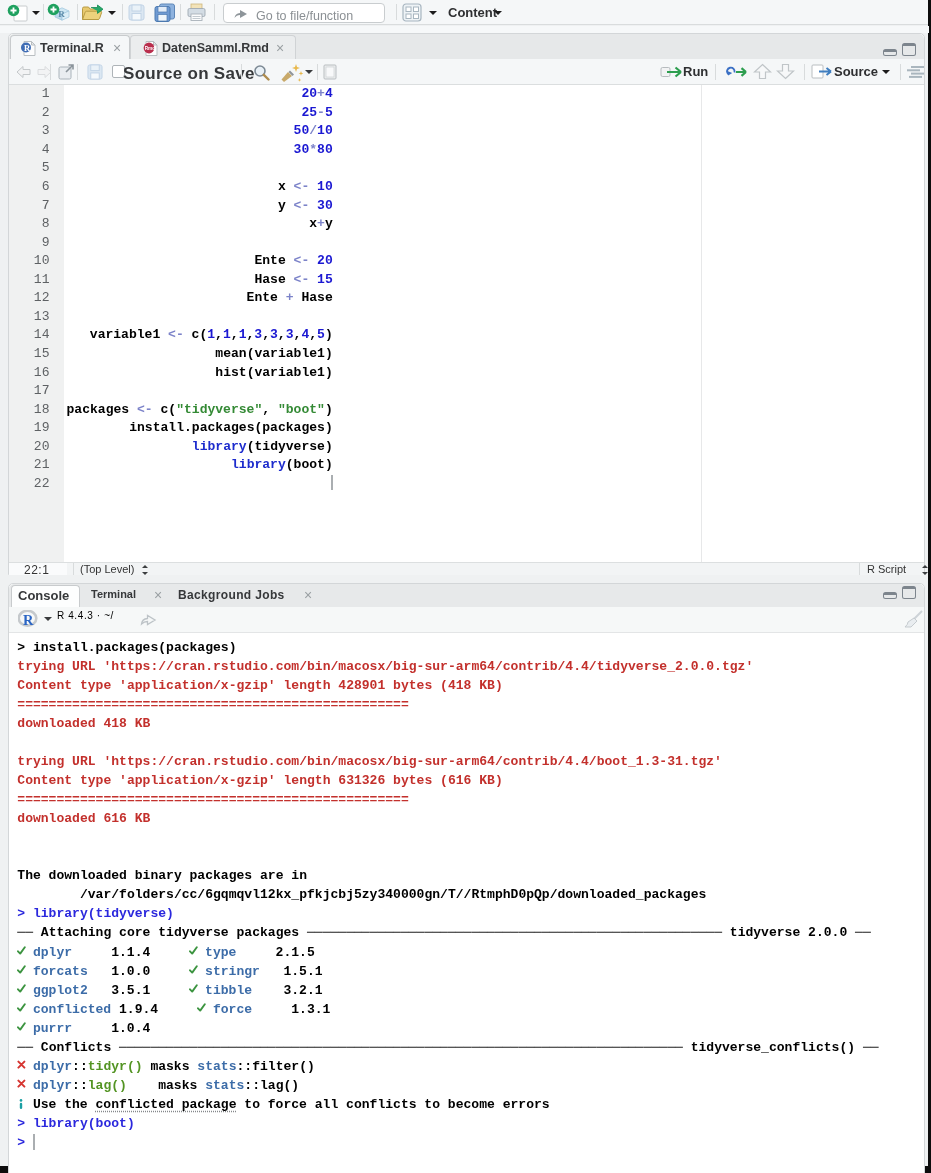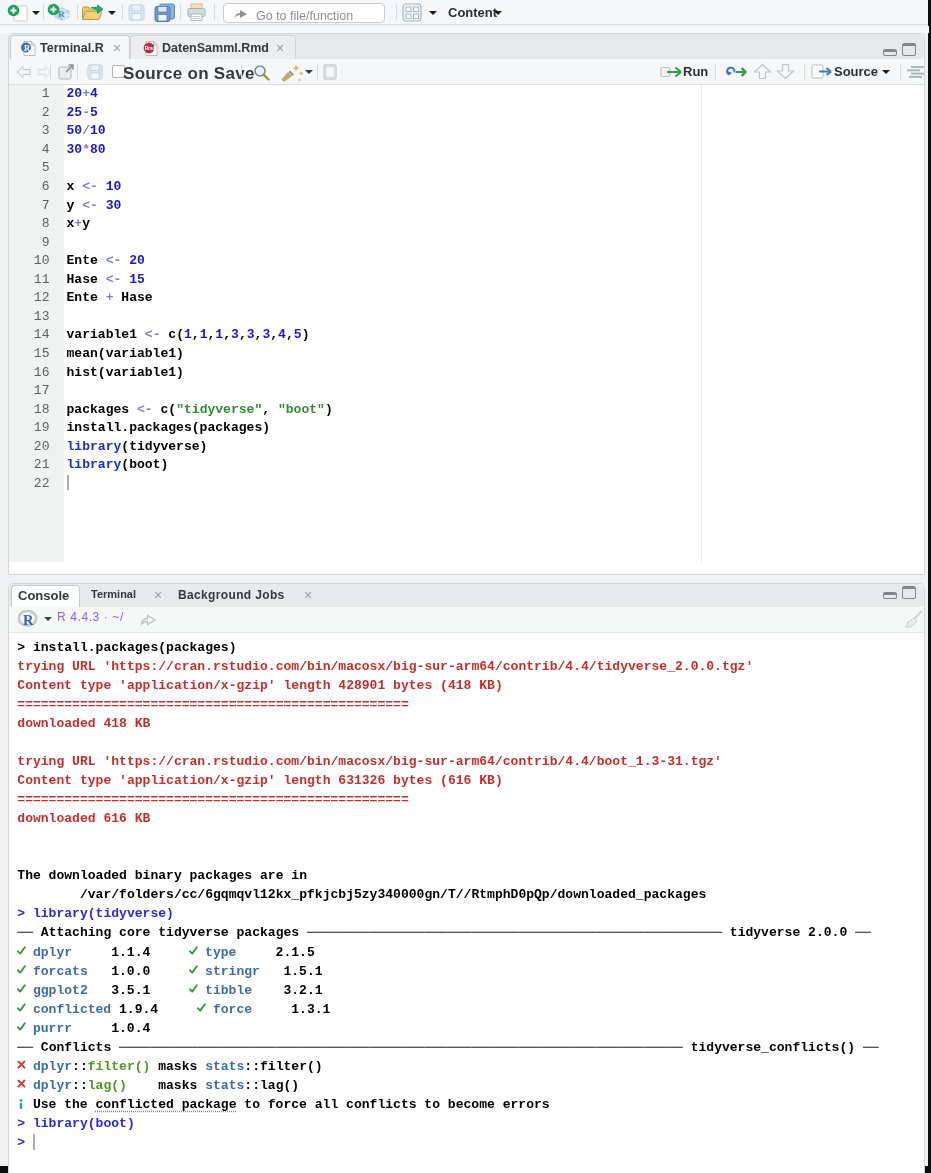--- a/index.html
+++ b/index.html
@@ -18,21 +18,21 @@
 
 #edpane { left:8px; top:33px; width:917px; height:542px; background:#fff; border:1px solid #d3d6d8; border-radius:5px 5px 0 0; }
 #edtabs { left:0; top:0; width:915px; height:25px; background:#e6e8e9; border-radius:5px 5px 0 0; }
 .tab { top:1px; height:24px; background:#f5f7f8; border:1px solid #c8cbcd; border-bottom:none; border-radius:4px 4px 0 0; }
 .tabtxt { font-size:12.5px; font-weight:bold; color:#36383a; }
 .tabx { color:#999fa2; font-size:14px; font-weight:normal; }
 #edtools { left:0; top:25px; width:915px; height:26px; background:#f5f7f8; border-bottom:1px solid #dbdedf; }
 #gutter { left:0; top:51px; width:55px; height:477px; background:#f0f1f1; }
 #gutter pre { font-weight:normal; text-align:right; padding-right:14.5px; color:#5e6164; line-height:18.55px; margin-top:0.3px; }
 #marginline { left:692px; top:51px; width:1px; height:477px; background:#e7e8e9; }
-#code { left:57.5px; top:51.3px; line-height:18.55px; color:#000; }
+#code { left:57.5px; top:51.3px; line-height:18.55px; color:#000;text-align:right; }
 #edstatus { left:0; top:528px; width:915px; height:13px; background:#f2f4f5; border-top:1px solid #dcdfe0; font-size:11px; color:#333; }
 .num { color:#1b18d2; } .op { color:#7c83c9; } .str { color:#348a35; } .kw { color:#1d2ccd; }
 
 #copane { left:8px; top:583px; width:917px; height:744px; background:#fff; border:1px solid #d3d6d8; border-radius:5px 5px 4px 4px; }
 #cotabs { left:0; top:0; width:915px; height:23px; background:#e7e9ea; border-radius:5px 5px 0 0; }
 #rbar { left:0; top:23px; width:915px; height:26px; background:#f6f8f8; border-bottom:1px solid #e3e5e6; }
 #conout { left:8.3px; top:53.5px; line-height:19.07px; color:#000; }
 .red { color:#c3302c; } .blu { color:#2b28dd; } .pkg { color:#3c6ca8; } .grn { color:#539423; }
 .ic { display:inline-block; width:7.77px; height:11px; position:relative; }
 .ic svg { position:absolute; left:-0.5px; top:0.5px; }
@@ -248,40 +248,50 @@
 
 variable1 <span class="op">&lt;-</span> c(<span class="num">1</span>,<span class="num">1</span>,<span class="num">1</span>,<span class="num">3</span>,<span class="num">3</span>,<span class="num">3</span>,<span class="num">4</span>,<span class="num">5</span>)
 mean(variable1)
 hist(variable1)
 
 packages <span class="op">&lt;-</span> c(<span class="str">"tidyverse"</span>, <span class="str">"boot"</span>)
 install.packages(packages)
 <span class="kw">library</span>(tidyverse)
 <span class="kw">library</span>(boot)
 <span id="edcursor"></span></pre>
+  <div class="abs" id="edstatus">
+    <div class="abs" style="left:0;top:0;width:58px;height:12px;background:#fafbfc"></div>
+    <span class="abs" style="left:15px;top:0px;font-size:12px;letter-spacing:0.5px">22:1</span>
+    <div class="abs vdiv" style="left:64px;top:0;height:12px"></div>
+    <span class="abs" style="left:71px;top:0px">(Top Level)</span>
+    <span class="abs sortarr" style="left:133px;top:2px"></span>
+    <div class="abs vdiv" style="left:850px;top:0;height:12px"></div>
+    <span class="abs" style="left:858px;top:0px">R Script</span>
+    <span class="abs sortarr" style="left:903px;top:2px"></span>
+  </div>
 </div>
 
 <div class="abs" id="copane">
   <div class="abs" id="cotabs">
     <div class="abs" style="left:2px;top:1px;width:69px;height:23px;background:#fdfefe;border:1px solid #c8cbcd;border-bottom:none;border-radius:4px 4px 0 0"></div>
     <span class="abs tabtxt" style="left:9px;top:4px;font-size:13px">Console</span>
     <span class="abs tabtxt" style="left:82px;top:4px;font-size:11px">Terminal</span>
     <span class="abs tabx" style="left:145px;top:3px">×</span>
     <span class="abs tabtxt" style="left:169px;top:4px;font-size:12px;letter-spacing:0.35px">Background Jobs</span>
     <span class="abs tabx" style="left:295px;top:3px">×</span>
     <div class="abs minbtn" style="left:874px;top:8px"></div>
     <div class="abs maxbtn" style="left:893px;top:2px"></div>
   </div>
   <div class="abs" id="rbar">
     <svg class="abs" style="left:9px;top:3px" width="20" height="19" viewBox="0 0 20 19">
       <ellipse cx="9.5" cy="8.2" rx="8.8" ry="7.4" fill="none" stroke="#c5c9cc" stroke-width="2.6"></ellipse>
       <text x="5" y="15" font-family="Liberation Serif" font-size="14.5" font-weight="bold" fill="#2a65c4">R</text>
     </svg>
     <div class="abs caret" style="left:35px;top:10px;border-top-color:#3a3c3e"></div>
-    <span class="abs" style="left:48px;top:3px;font-size:12px;letter-spacing:0.6px;color:#8b5cf6">R 4.4.3 · ~/</span>
+    <span class="abs" style="left:48px;top:3px;font-size:10px;letter-spacing:0.6px;color:#000000">R 4.4.3 · ~/</span>
     <svg class="abs" style="left:131px;top:5px" width="17" height="14" viewBox="0 0 17 14">
       <path d="M1.5 12 Q2 7 7.5 6.5 L7.5 3.5 L15 8 L7.5 12.5 L7.5 9.5 Q4 9.5 1.5 12z" fill="none" stroke="#bdc3c7" stroke-width="1.3"></path>
     </svg>
     <svg class="abs" style="left:893px;top:3px" width="24" height="20" viewBox="0 0 24 20">
       <path d="M20 1 L11 10" stroke="#cdd3d7" stroke-width="2"></path>
       <path d="M12 8 L15 11 L9 17 L3 17 Q6 14.5 6 12z" fill="#e9edf0" stroke="#c5cbcf" stroke-width="1"></path>
     </svg>
   </div>
   <pre class="abs" id="conout">&gt; install.packages(packages)
 <span class="red">trying URL 'https://cran.rstudio.com/bin/macosx/big-sur-arm64/contrib/4.4/tidyverse_2.0.0.tgz'
@@ -318,21 +328,21 @@
           <path d="M1 6.3 L3.2 8.6 L7.8 2.2" stroke="#3c9440" stroke-width="1.9" fill="none" stroke-linecap="round" stroke-linejoin="round"></path>
         </svg></span> <span class="pkg">conflicted</span> 1.9.4     <span class="ic"><svg width="9" height="11" viewBox="0 0 9 11">
           <path d="M1 6.3 L3.2 8.6 L7.8 2.2" stroke="#3c9440" stroke-width="1.9" fill="none" stroke-linecap="round" stroke-linejoin="round"></path>
         </svg></span> <span class="pkg">force    </span> 1.3.1
 <span class="ic"><svg width="9" height="11" viewBox="0 0 9 11">
           <path d="M1 6.3 L3.2 8.6 L7.8 2.2" stroke="#3c9440" stroke-width="1.9" fill="none" stroke-linecap="round" stroke-linejoin="round"></path>
         </svg></span> <span class="pkg">purrr    </span> 1.0.4
 <span class="dsh">──</span> Conflicts <span class="dsh">────────────────────────────────────────────────────────────────────────</span> tidyverse_conflicts() <span class="dsh">──</span>
 <span class="ic"><svg width="9" height="11" viewBox="0 0 9 11">
           <path d="M1.4 2.6 L7.4 8.6 M7.4 2.6 L1.4 8.6" stroke="#d63531" stroke-width="2" fill="none" stroke-linecap="round"></path>
-        </svg></span> <span class="pkg">dplyr</span>::<span class="grn">filter()</span> masks <span class="pkg">stats</span>::filter()
+        </svg></span> <span class="pkg">dplyr</span>::<span class="grn">tidyr()</span> masks <span class="pkg">stats</span>::filter()
 <span class="ic"><svg width="9" height="11" viewBox="0 0 9 11">
           <path d="M1.4 2.6 L7.4 8.6 M7.4 2.6 L1.4 8.6" stroke="#d63531" stroke-width="2" fill="none" stroke-linecap="round"></path>
         </svg></span> <span class="pkg">dplyr</span>::<span class="grn">lag()</span>    masks <span class="pkg">stats</span>::lag()
 <span class="ic"><svg width="9" height="12" viewBox="0 0 9 12">
           <circle cx="4" cy="2.4" r="1.3" fill="#1ba0a4"></circle>
           <rect x="2.8" y="4.8" width="2.4" height="6.2" rx="1.2" fill="#1ba0a4"></rect>
         </svg></span> Use the <span class="und">conflicted package</span> to force all conflicts to become errors
 <span class="blu">&gt; library(boot)</span>
 <span class="blu">&gt;</span> <span id="cocursor"></span></pre>
 </div>

